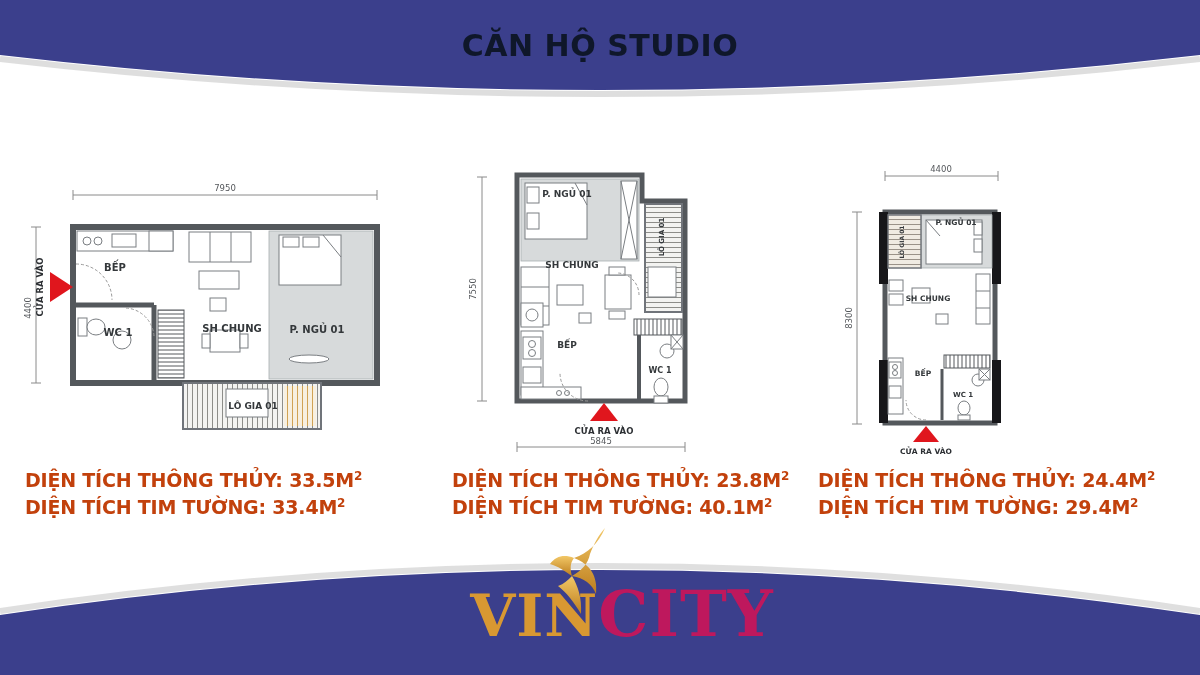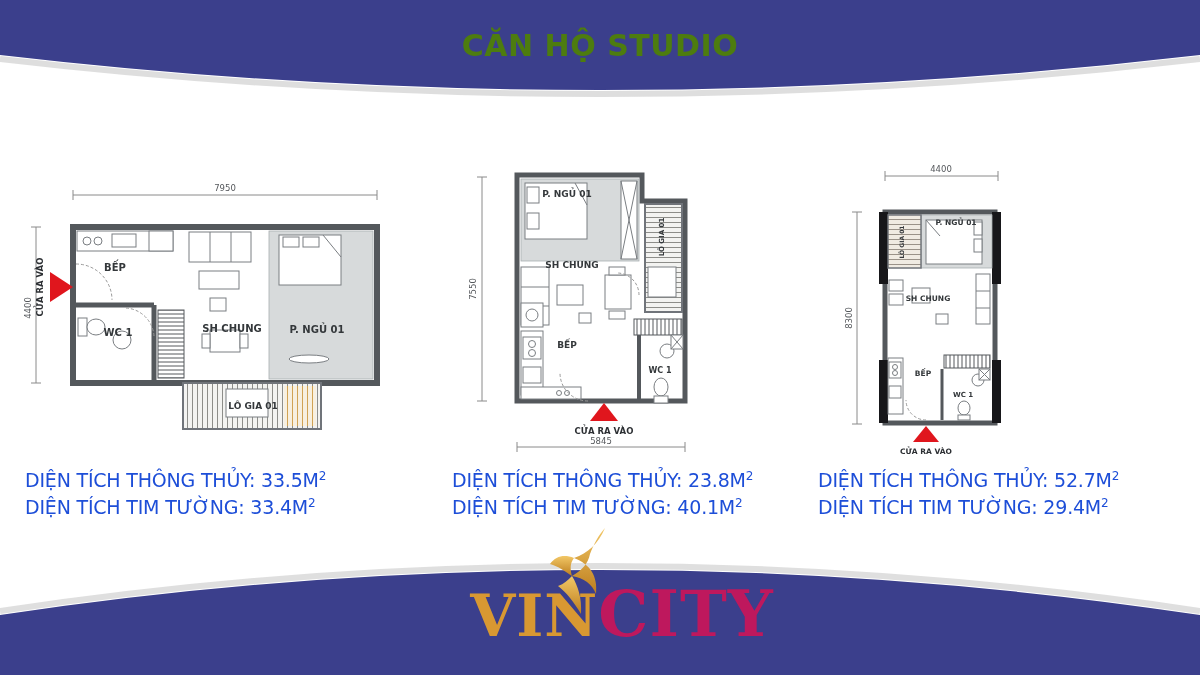--- a/index.html
+++ b/index.html
@@ -8,35 +8,35 @@
     background:#ffffff;
     font-family:"DejaVu Sans","Liberation Sans",sans-serif;
   }
   svg{display:block;}
   .abs{position:absolute;}
 
   
   #banner{left:0;top:0;width:1200px;height:135px;}
   #page-title{
     left:0;top:28px;width:1200px;text-align:center;
-    color:#4d7c0f;font-size:30px;font-weight:bold;letter-spacing:.5px;
+    color:#0f172a;font-size:30px;font-weight:bold;letter-spacing:.5px;
   }
 
   
   #plan1{left:20px;top:168px;width:380px;height:295px;}
   #plan2{left:455px;top:155px;width:280px;height:315px;}
   #plan3{left:828px;top:162px;width:210px;height:300px;}
 
   .dimtxt{font-size:8.5px;fill:#55585c;}
   .roomlbl{font-weight:bold;fill:#34383b;}
   .entr{font-weight:bold;fill:#2c2f33;}
 
   
   .area-spec{
-    color:#1d4ed8;font-weight:normal;font-size:19px;line-height:1.42;
+    color:#c2410c;font-weight:bold;font-size:19px;line-height:1.42;
     letter-spacing:-0.2px;white-space:nowrap;
   }
   .area-spec sup{font-size:12px;}
   #area1{left:25px;top:467px;}
   #area2{left:452px;top:467px;}
   #area3{left:818px;top:467px;}
 
   
   #band{left:0;top:550px;width:1200px;height:125px;}
   #flame{left:548px;top:526px;width:80px;height:95px;}
@@ -293,21 +293,21 @@
 
 <div id="area1" class="abs area-spec">
   <div><span>DIỆN TÍCH THÔNG THỦY: 33.5M</span><sup>2</sup></div>
   <div><span>DIỆN TÍCH TIM TƯỜNG: 33.4M</span><sup>2</sup></div>
 </div>
 <div id="area2" class="abs area-spec">
   <div><span>DIỆN TÍCH THÔNG THỦY: 23.8M</span><sup>2</sup></div>
   <div><span>DIỆN TÍCH TIM TƯỜNG: 40.1M</span><sup>2</sup></div>
 </div>
 <div id="area3" class="abs area-spec">
-  <div><span>DIỆN TÍCH THÔNG THỦY: 52.7M</span><sup>2</sup></div>
+  <div><span>DIỆN TÍCH THÔNG THỦY: 24.4M</span><sup>2</sup></div>
   <div><span>DIỆN TÍCH TIM TƯỜNG: 29.4M</span><sup>2</sup></div>
 </div>
 
 <svg id="band" class="abs" viewBox="0 0 1200 125">
   <path d="M0,61 Q600,-29 1200,61" fill="none" stroke="#c9c9c9" stroke-width="6" opacity="0.6"></path>
   <path d="M0,125 L0,65 Q600,-25 1200,65 L1200,125 Z" fill="#3b3f8c"></path>
 </svg>
 
 <svg id="flame" class="abs" viewBox="0 0 80 95">
   <defs>

